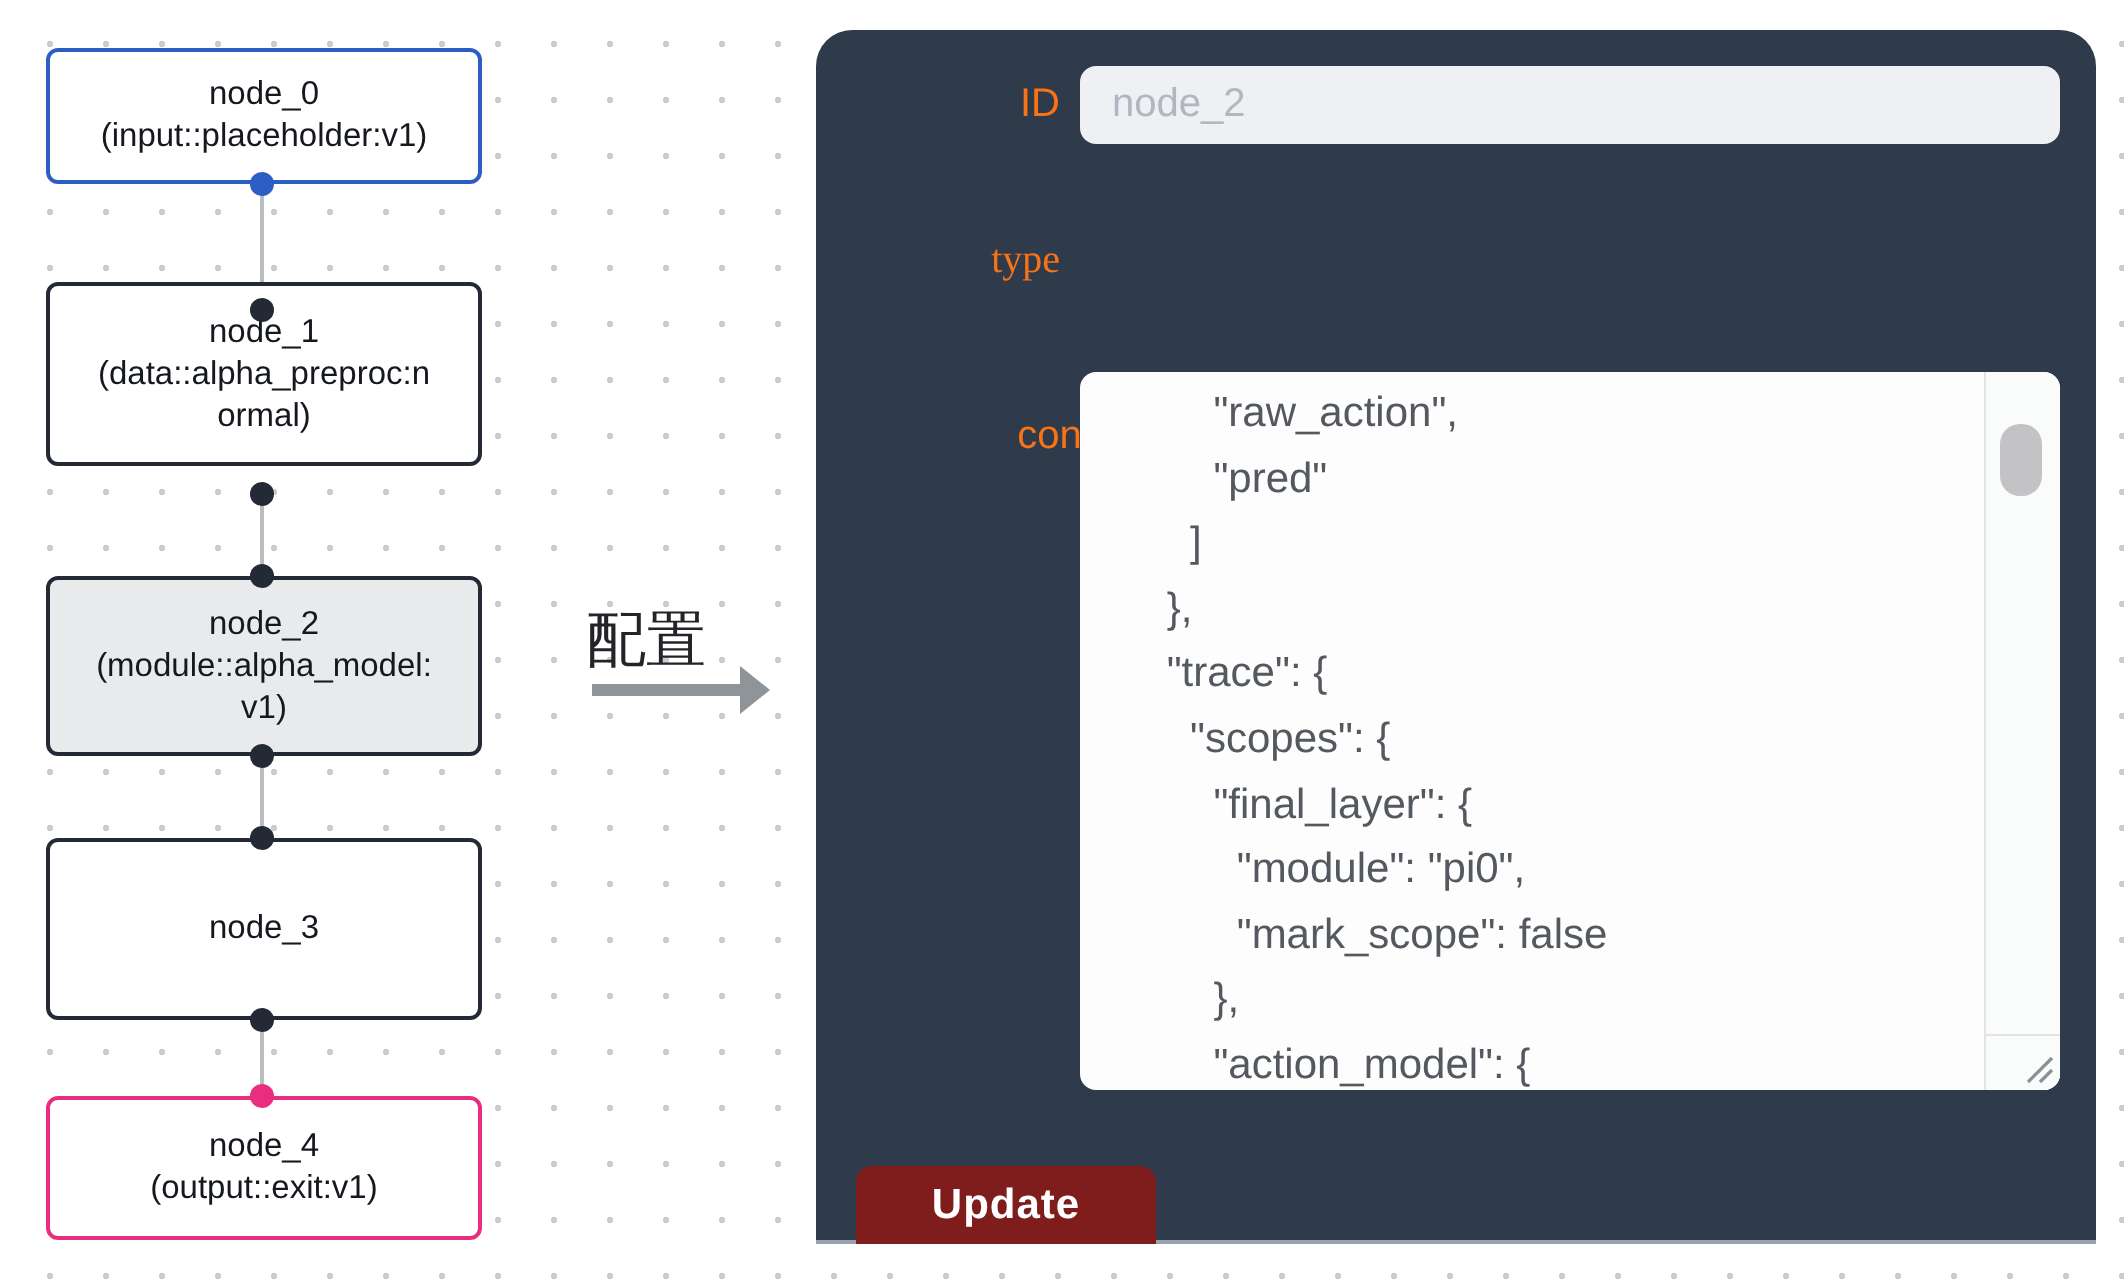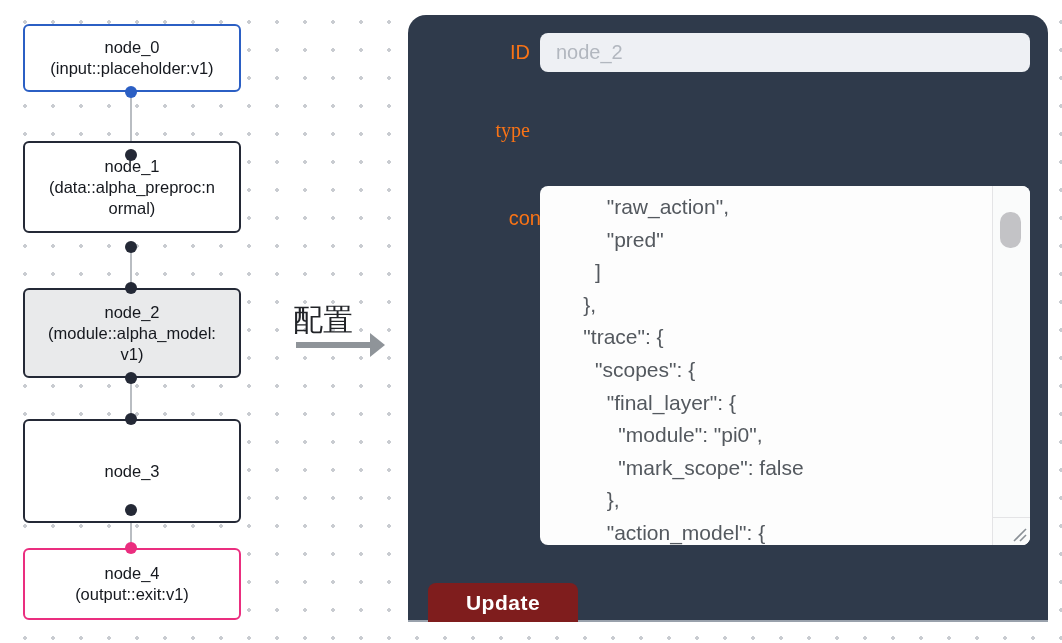--- a/index.html
+++ b/index.html
@@ -83,21 +83,21 @@
     <div class="node-sub">(input::placeholder:v1)</div>
   </div>
   <div class="node" style="top:141px;height:92px;">
     <div class="node-title">node_1</div>
     <div class="node-sub">(data::alpha_preproc:normal)</div>
   </div>
   <div class="node v-selected" style="top:288px;height:90px;">
     <div class="node-title">node_2</div>
     <div class="node-sub">(module::alpha_model:v1)</div>
   </div>
-  <div class="node" style="top:419px;height:104px;gap:32px;">
+  <div class="node" style="top:419px;height:91px;gap:32px;">
     <div class="node-title">node_3</div>
   </div>
   <div class="node v-output" style="top:548px;height:72px;">
     <div class="node-title">node_4</div>
     <div class="node-sub">(output::exit:v1)</div>
   </div>
 
   <div class="port blue" style="top:86px;"></div>
   <div class="port" style="top:149px;"></div>
   <div class="port" style="top:241px;"></div>

